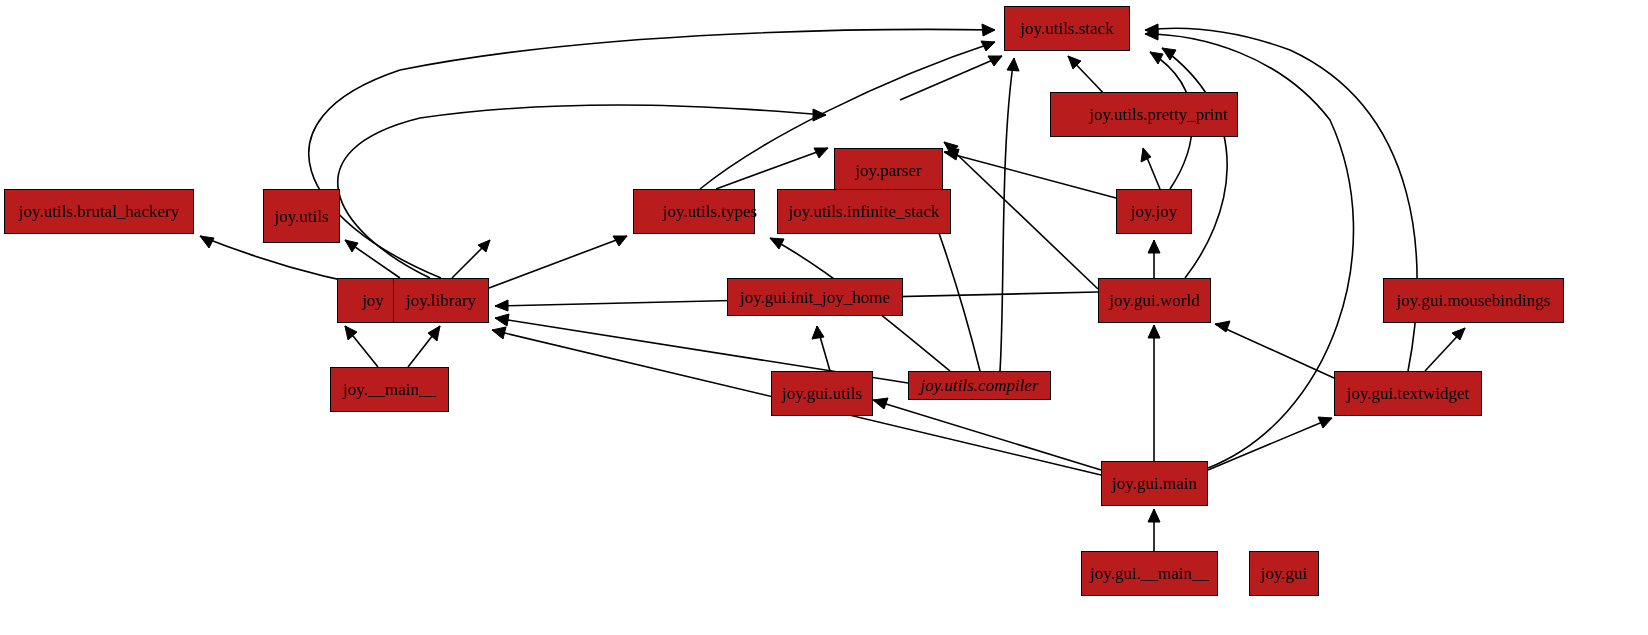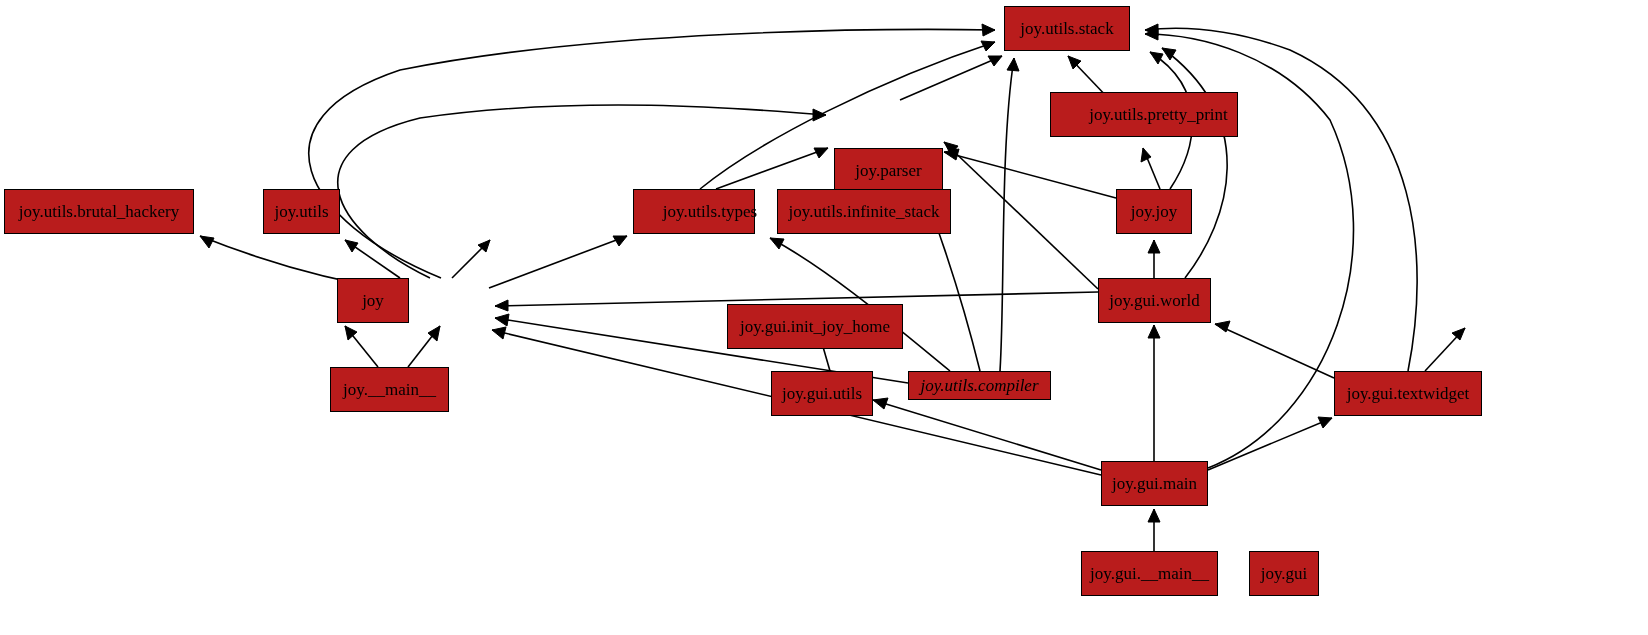--- a/index.html
+++ b/index.html
@@ -171,36 +171,42 @@
   </div>
   <div class="node" style="left:834px;top:100px;width:109px;height:45px;margin-top:48px;">
     <span class="node-label">joy.parser</span>
   </div>
   <div class="node" style="left:1050px;top:92px;width:188px;height:45px;padding-left:29px;">
     <span class="node-label">joy.utils.pretty_print</span>
   </div>
   <div class="node" style="left:4px;top:189px;width:190px;height:45px;justify-content:center;">
     <span class="node-label">joy.utils.brutal_hackery</span>
   </div>
-  <div class="node" style="left:263px;top:189px;width:77px;height:45px;">
+  <div class="node" style="left:263px;top:189px;width:77px;height:54px;">
     <span class="node-label">joy.utils</span>
   </div>
   <div class="node" style="left:633px;top:189px;width:122px;height:45px;padding-left:32px;">
     <span class="node-label">joy.utils.types</span>
   </div>
   <div class="node" style="left:777px;top:189px;width:174px;height:45px;">
     <span class="node-label">joy.utils.infinite_stack</span>
   </div>
   <div class="node" style="left:1116px;top:189px;width:76px;height:45px;">
     <span class="node-label">joy.joy</span>
   </div>
+  <div class="node" style="left:1383px;top:278px;width:181px;height:45px;">
+    <span class="node-label">joy.gui.mousebindings</span>
+  </div>
   <div class="node" style="left:301px;top:278px;width:72px;height:45px;margin-left:36px;">
     <span class="node-label">joy</span>
   </div>
-  <div class="node" style="left:727px;top:278px;width:176px;height:45px;margin-top:26px;">
+  <div class="node" style="left:393px;top:278px;width:96px;height:45px;">
+    <span class="node-label">joy.library</span>
+  </div>
+  <div class="node" style="left:727px;top:278px;width:176px;height:38px;">
     <span class="node-label">joy.gui.init_joy_home</span>
   </div>
   <div class="node" style="left:1098px;top:278px;width:113px;height:45px;">
     <span class="node-label">joy.gui.world</span>
   </div>
   <div class="node" style="left:330px;top:367px;width:119px;height:45px;">
     <span class="node-label">joy.__main__</span>
   </div>
   <div class="node" style="left:771px;top:371px;width:102px;height:45px;">
     <span class="node-label">joy.gui.utils</span>

